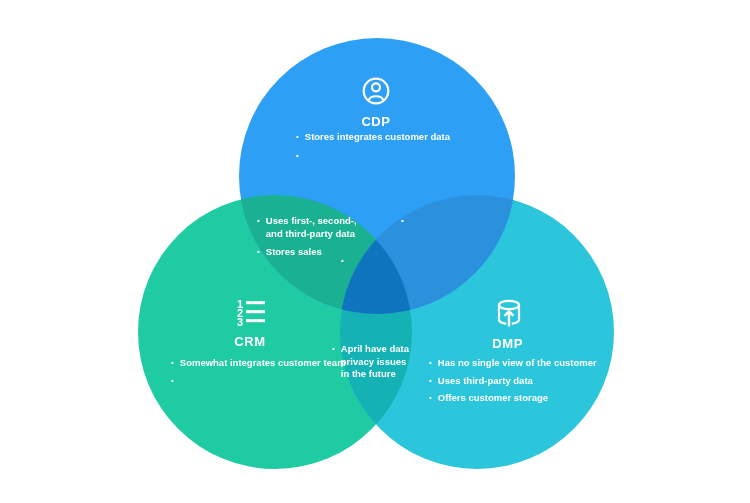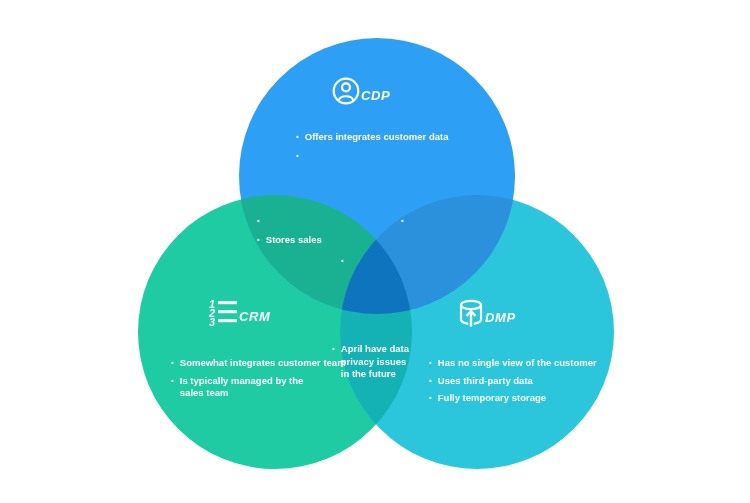--- a/index.html
+++ b/index.html
@@ -3,25 +3,25 @@
 <meta charset="utf-8">
 <style>
   html,body { margin:0; padding:0; background:#ffffff; }
   .stage {
     position:relative; width:750px; height:503px; background:#ffffff;
     overflow:hidden; font-family:"Liberation Sans", sans-serif;
   }
   .venn { position:absolute; left:0; top:0; }
 
   
-  .hub { position:absolute; display:flex; align-items:center; color:#fff;font-style:italic; }
+  .hub { position:absolute; display:flex; flex-direction:column; align-items:center; color:#fff; }
   .hub .title { font-weight:700; font-size:13px; letter-spacing:.6px; margin-top:8px; color:#fff; }
   #cdp-hub { left:331px; top:76px;  width:90px; }
   #crm-hub { left:205px; top:298px; width:90px; }
-  #dmp-hub { left:457px; top:298px; width:90px; }
+  #dmp-hub { left:433px; top:298px; width:90px;align-items:flex-end; }
 
   
   .vlist { position:absolute; list-style:none; margin:0; padding:0; color:#fff;
            font-size:9.5px; font-weight:700; line-height:12.5px; }
   .vlist li { display:flex; align-items:flex-start; }
   .vlist li + li { margin-top:5px; }
   .dot { font-size:8px; line-height:12.5px; margin-right:6px; opacity:.95; }
   .txt { white-space:pre-line; }
 
   #cdp-list    { left:296px; top:131px; width:210px; }
@@ -101,30 +101,32 @@
       <path d="M14 29 V13" fill="none" stroke-width="5.5" stroke="#2BC6DB"></path>
       <path d="M14 28.5 V13.5" fill="none" stroke="#fff" stroke-width="2.4"></path>
       <path d="M9.5 17.8 L14 13.2 L18.5 17.8" fill="none" stroke="#fff" stroke-width="2.4"></path>
     </svg>
     <div class="title">DMP</div>
   </div>
 
   <ul class="vlist" id="cdp-list">
     <li>
       <span class="dot">•</span>
-      <span class="txt">Offers integrates customer data</span>
+      <span class="txt">Stores integrates customer data</span>
       </li>
     <li>
       <span class="dot">•</span>
       </li>
   </ul>
 
   <ul class="vlist" id="cdpcrm-list">
     <li>
       <span class="dot">•</span>
+      <span class="txt">Uses first-, second-,
+and third-party data</span>
       </li>
     <li>
       <span class="dot">•</span>
       <span class="txt">Stores sales</span>
       </li>
   </ul>
 
   <ul class="vlist" id="cdpdmp-list">
     <li>
       <span class="dot">•</span>
@@ -146,33 +148,31 @@
       </li>
   </ul>
 
   <ul class="vlist" id="crm-list">
     <li>
       <span class="dot">•</span>
       <span class="txt">Somewhat integrates customer team</span>
       </li>
     <li>
       <span class="dot">•</span>
-      <span class="txt">Is typically managed by the
-sales team</span>
       </li>
   </ul>
 
   <ul class="vlist" id="dmp-list">
     <li>
       <span class="dot">•</span>
       <span class="txt">Has no single view of the customer</span>
       </li>
     <li>
       <span class="dot">•</span>
       <span class="txt">Uses third-party data</span>
       </li>
     <li>
       <span class="dot">•</span>
-      <span class="txt">Fully temporary storage</span>
+      <span class="txt">Offers customer storage</span>
       </li>
   </ul>
 
 </div>
 
 </body></html>

